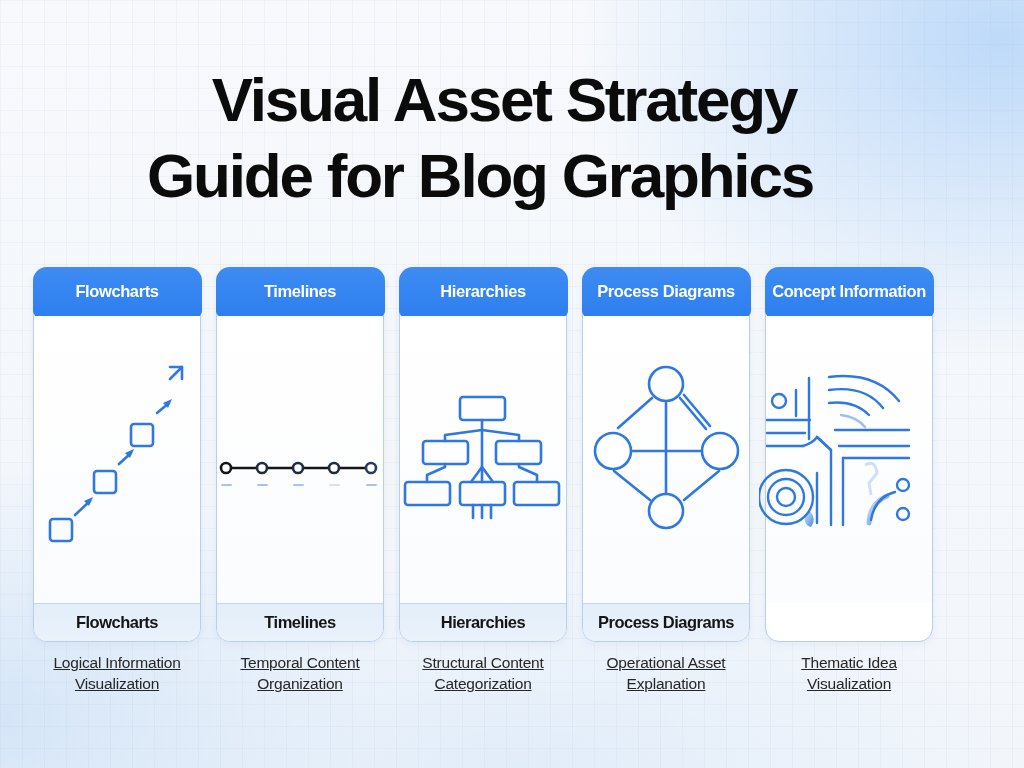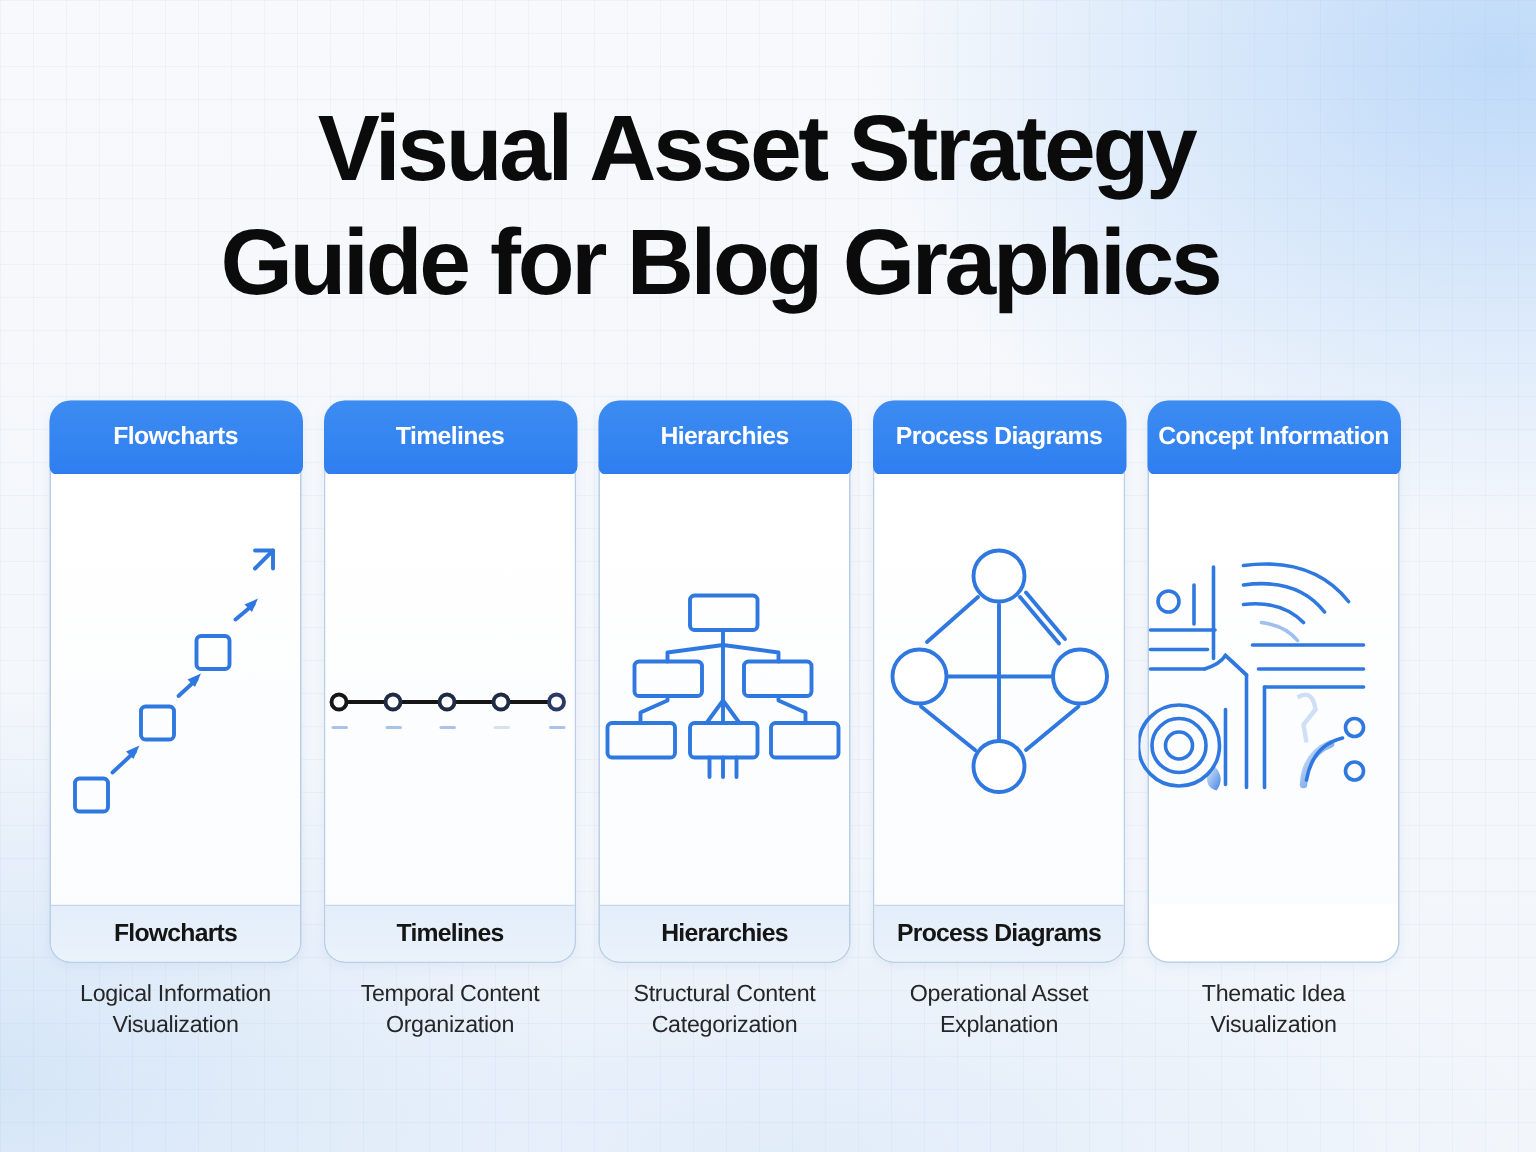--- a/index.html
+++ b/index.html
@@ -85,21 +85,21 @@
   .desc {
     position: absolute;
     left: -10px; right: -10px;
     top: 384px;
     text-align: center;
     font-size: 15.5px;
     line-height: 21px;
     color: #262626;
     letter-spacing: -0.2px;
   }
-  .desc span { display: block; }
+  .desc span { display: block; text-decoration: underline; }
   svg { display: block; }
 </style>
 </head>
 <body>
 
 <div class="grid-bg"></div>
 
 <h1 class="title">
   <span class="line1">Visual Asset Strategy</span>
   <span class="line2">Guide for Blog Graphics</span>

